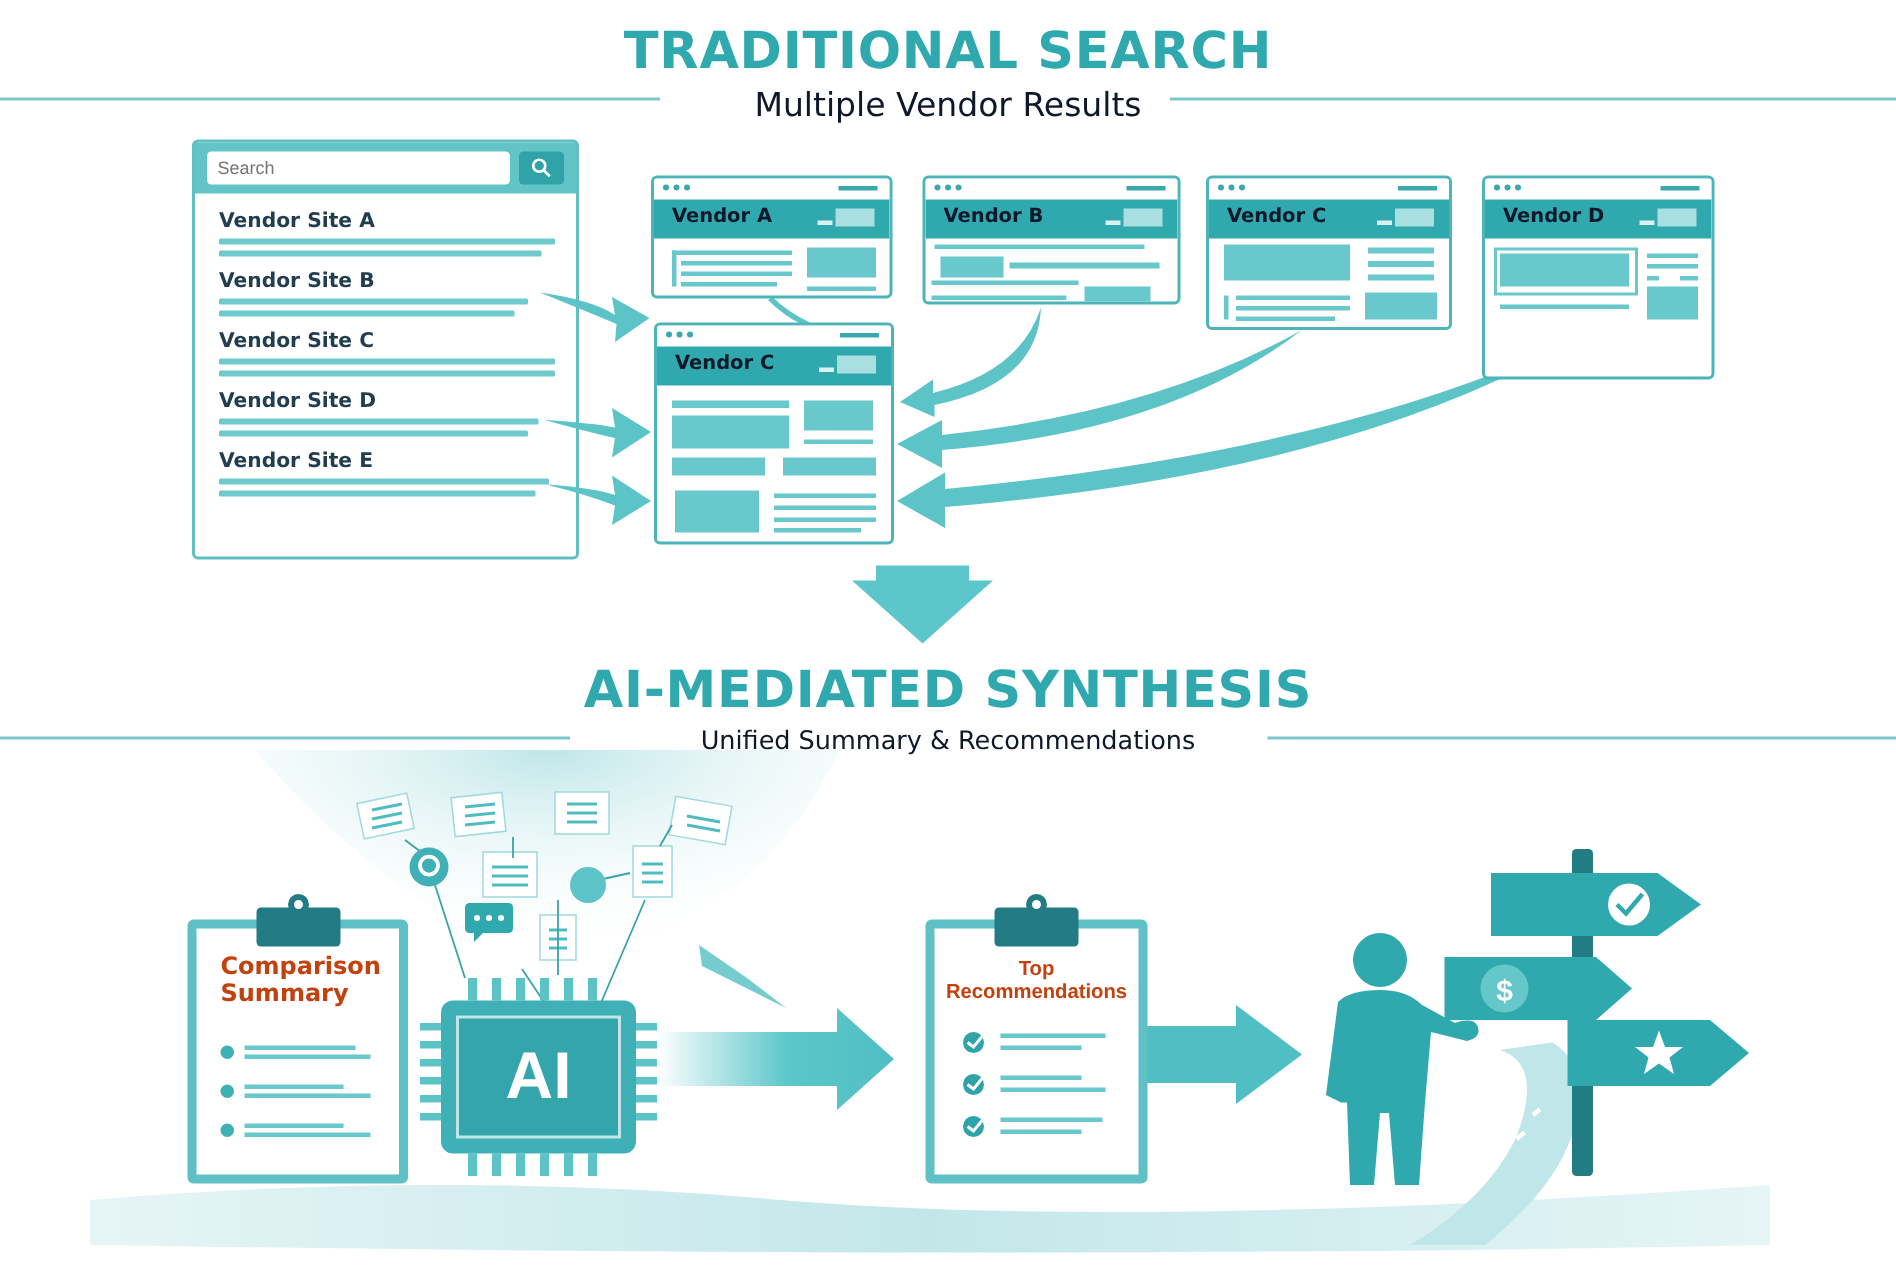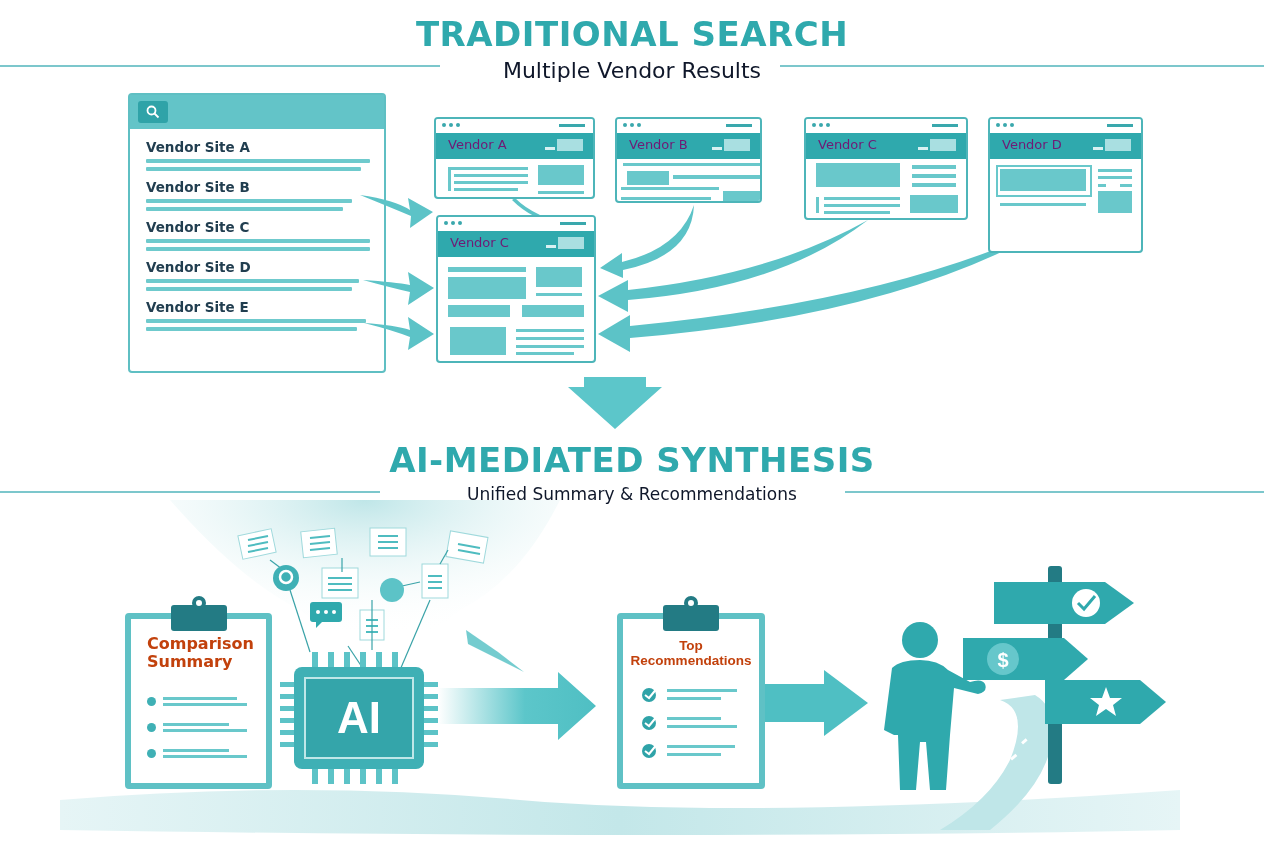--- a/index.html
+++ b/index.html
@@ -21,21 +21,21 @@
   .result-title { font-size: 13.5px; font-weight: bold; color: #213e50; margin-top: 8px; }
   .result-lines { margin-top: 4px; }
   .result-lines div { height: 4px; background: #6fcacd; margin-bottom: 4px; border-radius: 1px; }
 
   
   .win { position: absolute; border: 2px solid #4db5b9; border-radius: 4px; background: #fff; overflow: hidden; }
   .win-top { height: 14px; background: #fff; position: relative; }
   .win-top .dots { position: absolute; left: 6px; top: 4px; display: flex; gap: 3px; }
   .win-top .dots span { width: 4px; height: 4px; background: #3aa8ad; border-radius: 50%; display: block; }
   .win-top .bar { position: absolute; right: 8px; top: 5px; width: 26px; height: 3px; background: #3aa8ad; }
-  .win-head { height: 26px; background: #2fa9ad; color: #701a75; font-weight: normal; font-size: 13px; padding: 4px 12px; position: relative; }
+  .win-head { height: 26px; background: #2fa9ad; color: #0f172a; font-weight: bold; font-size: 13px; padding: 4px 12px; position: relative; }
   .win-head .h1 { position: absolute; right: 38px; top: 14px; width: 10px; height: 3px; background: #d8f1f2; }
   .win-head .h2 { position: absolute; right: 10px; top: 6px; width: 26px; height: 12px; background: #a9dfe1; }
   .blk { position: absolute; background: #69c8cb; }
   .ln { position: absolute; height: 4px; background: #69c8cb; }
 
   
   .clip { position: absolute; border: 6px solid #5fc1c5; background: #fff; border-radius: 4px; }
   .clip-tab { position: absolute; background: #237b84; border-radius: 3px; }
   .clip-ring { position: absolute; width: 14px; height: 14px; border: 4px solid #237b84; border-radius: 50%; background: #fff; }
   .clip-title { position: absolute; left: 0; width: 100%; font-weight: bold; color: #c2410c; line-height: 1.1; }
@@ -48,20 +48,21 @@
 </head>
 <body>
 
 <div class="section-title" style="top:14px; font-size:34px;">TRADITIONAL SEARCH</div>
 <div class="hline" style="left:0; top:65px; width:440px;"></div>
 <div class="hline" style="left:780px; top:65px; width:484px;"></div>
 <div class="section-sub" style="top:58px; font-size:22px;">Multiple Vendor Results</div>
 
 <div class="search-panel">
   <div class="search-bar">
+    <input class="search-input" placeholder="Search" style="">
     <div class="search-btn">
       <svg width="14" height="14" viewBox="0 0 14 14">
         <circle cx="5.5" cy="5.5" r="4" fill="none" stroke="#fff" stroke-width="1.8"></circle>
         <line x1="8.5" y1="8.5" x2="12.5" y2="12.5" stroke="#fff" stroke-width="1.8"></line>
       </svg>
     </div>
   </div>
   <div class="result">
     <div class="result-title" style="margin-top:10px;">Vendor Site A</div>
     <div class="result-lines">
@@ -126,21 +127,21 @@
   <div class="win-head"><span>Vendor A</span><div class="h1"></div><div class="h2"></div></div>
   <div class="ln" style="left:12px; top:48px; width:80px; height:3px;"></div>
   <div class="ln" style="left:18px; top:55px; width:74px; height:3px;"></div>
   <div class="ln" style="left:18px; top:62px; width:74px; height:3px;"></div>
   <div class="ln" style="left:18px; top:69px; width:64px; height:3px;"></div>
   <div class="ln" style="left:12px; top:48px; width:3px; height:24px;"></div>
   <div class="blk" style="left:102px; top:46px; width:46px; height:20px;"></div>
   <div class="ln" style="left:102px; top:72px; width:46px; height:3px;"></div>
 </div>
 
-<div class="win" style="left:615px; top:117px; width:147px; height:86px;">
+<div class="win" style="left:615px; top:117px; width:172px; height:86px;">
   <div class="win-top">
       <div class="dots">
         <span></span>
         <span></span>
         <span></span>
       </div>
       <div class="bar"></div>
     </div>
   <div class="win-head"><span>Vendor B</span><div class="h1"></div><div class="h2"></div></div>
   <div class="ln" style="left:6px; top:44px; width:140px; height:3px;"></div>

